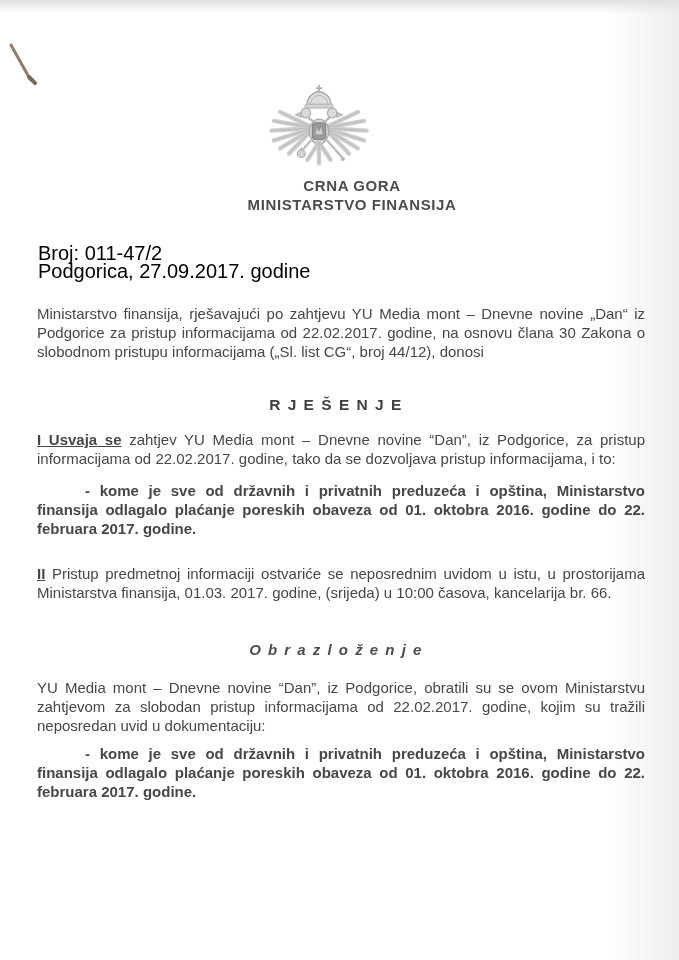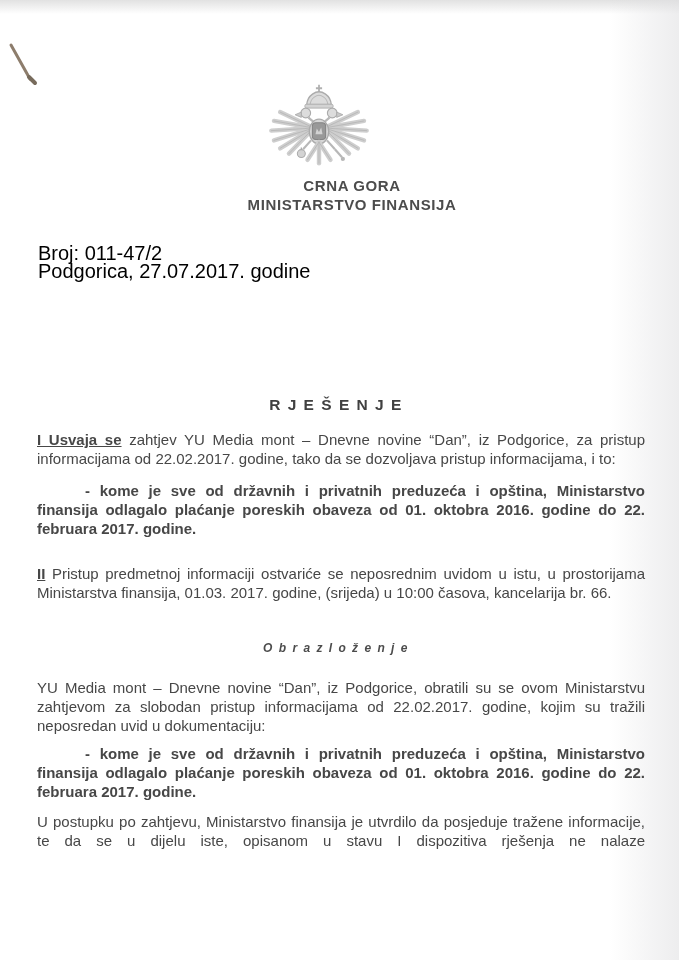--- a/index.html
+++ b/index.html
@@ -39,21 +39,21 @@
   .justify{text-align:justify;}
   .indent{text-indent:48px;font-weight:bold;}
   .force-last{text-align-last:justify;}
   .b{font-weight:bold;text-decoration:underline;}
   .t-rjesenje{
     position:absolute;top:396px;left:0;width:672px;text-align:center;
     font-weight:bold;font-size:15.5px;letter-spacing:1.5px;color:#404040;margin:0;
   }
   .t-obraz{
     position:absolute;top:641px;left:0;width:672px;text-align:center;
-    font-weight:bold;font-style:italic;font-size:12px;letter-spacing:1.5px;color:#4c4c4c;margin:0;
+    font-weight:bold;font-style:italic;font-size:15px;letter-spacing:1.5px;color:#4c4c4c;margin:0;
   }
   .p-intro{top:304px;}
   .p-i{top:430px;}
   .p-i-sub{top:481px;}
   .p-ii{top:548px;margin-top:16px;}
   .p-iii{top:591px;}
   .p-e1{top:678px;}
   .p-e-sub{top:744px;}
   .p-e2{top:812px;}
 </style>
@@ -144,32 +144,32 @@
     </g>
   </svg>
 
   <div class="hdr">
     <div>CRNA GORA</div>
     <div>MINISTARSTVO FINANSIJA</div>
   </div>
 
   <div class="meta">
     <div>Broj: 011-47/2</div>
-    <div>Podgorica, 27.07.2017. godine</div>
+    <div>Podgorica, 27.09.2017. godine</div>
   </div>
 
+  <p class="blk justify p-intro">Ministarstvo finansija, rješavajući po zahtjevu YU Media mont – Dnevne novine „Dan“ iz Podgorice za pristup informacijama od 22.02.2017. godine, na osnovu člana 30 Zakona o slobodnom pristupu informacijama („Sl. list CG“, broj 44/12), donosi</p>
 
   <p class="t-rjesenje">R J E Š E N J E</p>
 
   <p class="blk justify p-i"><span class="b">I Usvaja se</span> <span>zahtjev YU Media mont – Dnevne novine “Dan”, iz Podgorice, za pristup informacijama od 22.02.2017. godine, tako da se dozvoljava pristup informacijama, i to:</span></p>
 
   <p class="blk justify indent p-i-sub">- kome je sve od državnih i privatnih preduzeća i opština, Ministarstvo finansija odlagalo plaćanje poreskih obaveza od 01. oktobra 2016. godine do 22. februara 2017. godine.</p>
 
   <p class="blk justify p-ii"><span class="b">II</span> <span>Pristup predmetnoj informaciji ostvariće se neposrednim uvidom u istu, u prostorijama Ministarstva finansija, 01.03. 2017. godine, (srijeda) u 10:00 časova, kancelarija br. 66.</span></p>
 
 
   <p class="t-obraz">O b r a z l o ž e n j e</p>
 
   <p class="blk justify p-e1">YU Media mont – Dnevne novine “Dan”, iz Podgorice, obratili su se ovom Ministarstvu zahtjevom za slobodan pristup informacijama od 22.02.2017. godine, kojim su tražili neposredan uvid u dokumentaciju:</p>
   <p class="blk justify indent p-e-sub">- kome je sve od državnih i privatnih preduzeća i opština, Ministarstvo finansija odlagalo plaćanje poreskih obaveza od 01. oktobra 2016. godine do 22. februara 2017. godine.</p>
-  <p class="blk justify force-last p-e2">U postupku po zahtjevu, Ministarstvo finansija je utvrdilo da posjeduje tražene informacije, te da se u dijelu iste, opisanom u stavu I dispozitiva rješenja ne nalaze</p>
 
 </div>
 
 </body></html>

